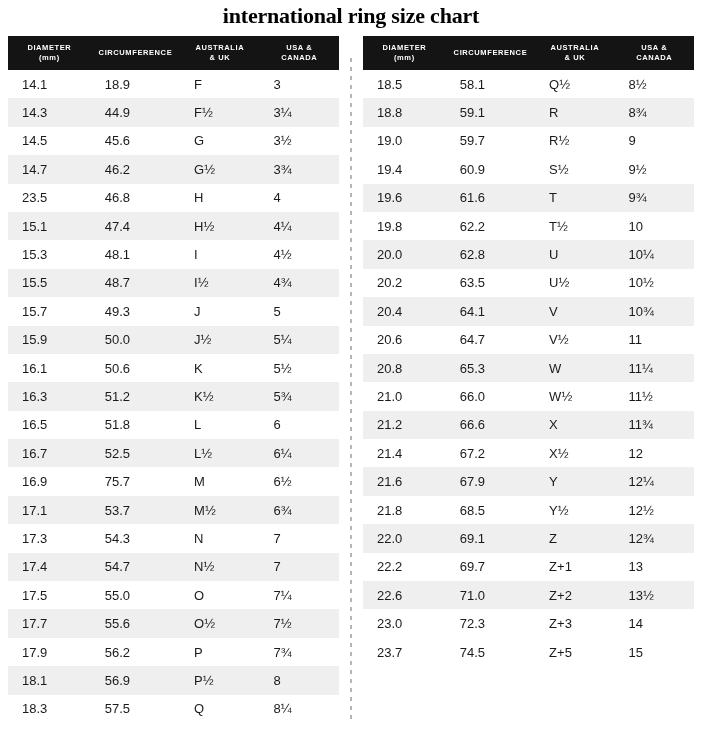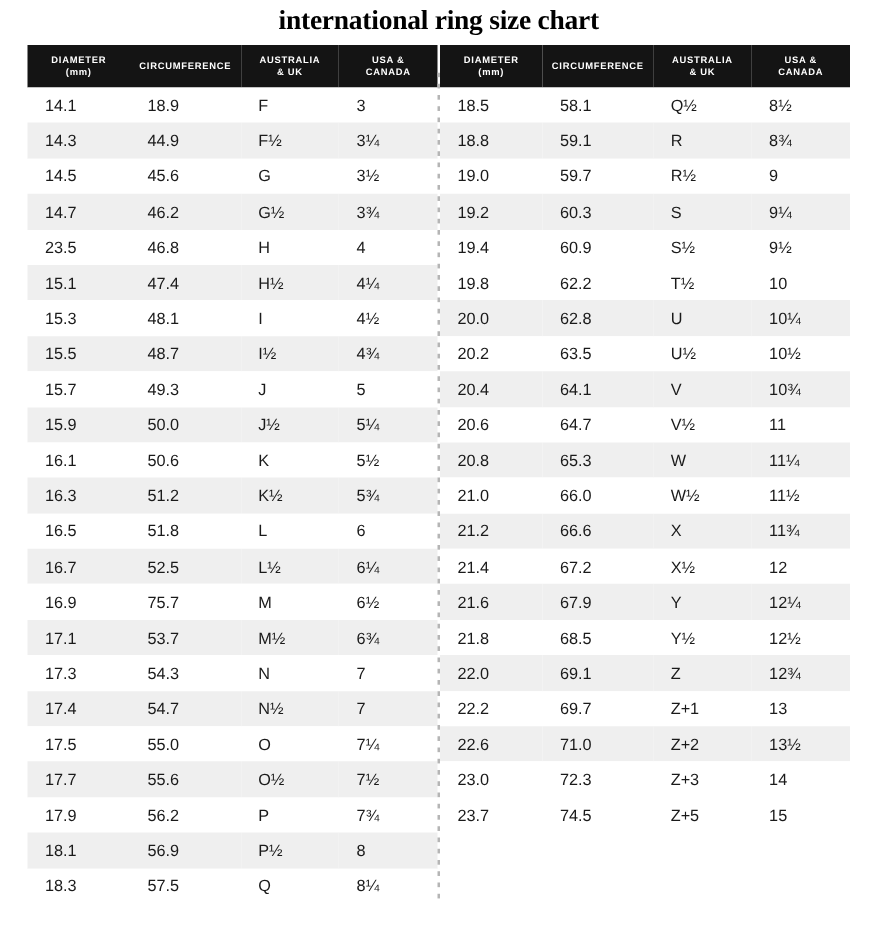--- a/index.html
+++ b/index.html
@@ -28,21 +28,21 @@
     letter-spacing: -0.2px;
     line-height: 28px;
     margin: 2px 0 6px 0;
     color: #000000;
   }
   .tables {
     display: flex;
     flex-direction: row;
     align-items: flex-start;
     justify-content: space-between;
-    padding: 0 22px;
+    padding: 0 8px;
     box-sizing: border-box;
     width: 702px;
   }
   .table-wrap {
     width: 331px;
   }
   table.ring {
     border-collapse: collapse;
     width: 100%;
     table-layout: fixed;
@@ -308,32 +308,32 @@
               <td>59.1</td>
               <td>R</td>
               <td>8¾</td>
             </tr>
             <tr class="plain">
               <td>19.0</td>
               <td>59.7</td>
               <td>R½</td>
               <td>9</td>
             </tr>
-            <tr class="alt">
-              <td>19.2</td>
-              <td>60.3</td>
-              <td>S</td>
-              <td>9¼</td>
-            </tr>
             <tr class="plain">
               <td>19.4</td>
               <td>60.9</td>
               <td>S½</td>
               <td>9½</td>
             </tr>
+            <tr class="alt">
+              <td>19.6</td>
+              <td>61.6</td>
+              <td>T</td>
+              <td>9¾</td>
+            </tr>
             <tr class="plain">
               <td>19.8</td>
               <td>62.2</td>
               <td>T½</td>
               <td>10</td>
             </tr>
             <tr class="alt">
               <td>20.0</td>
               <td>62.8</td>
               <td>U</td>

